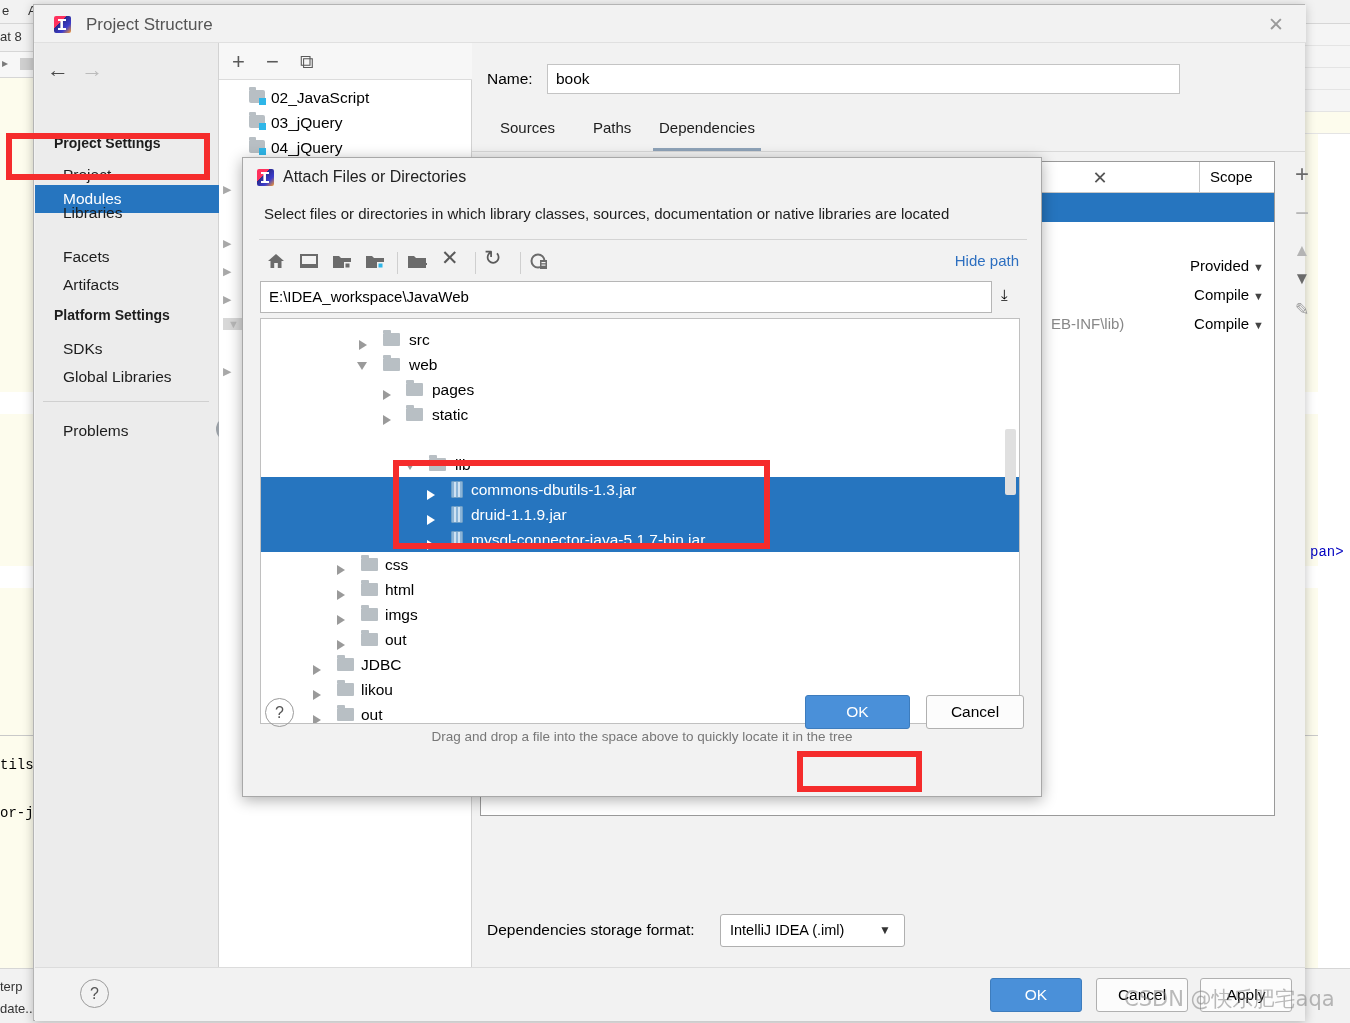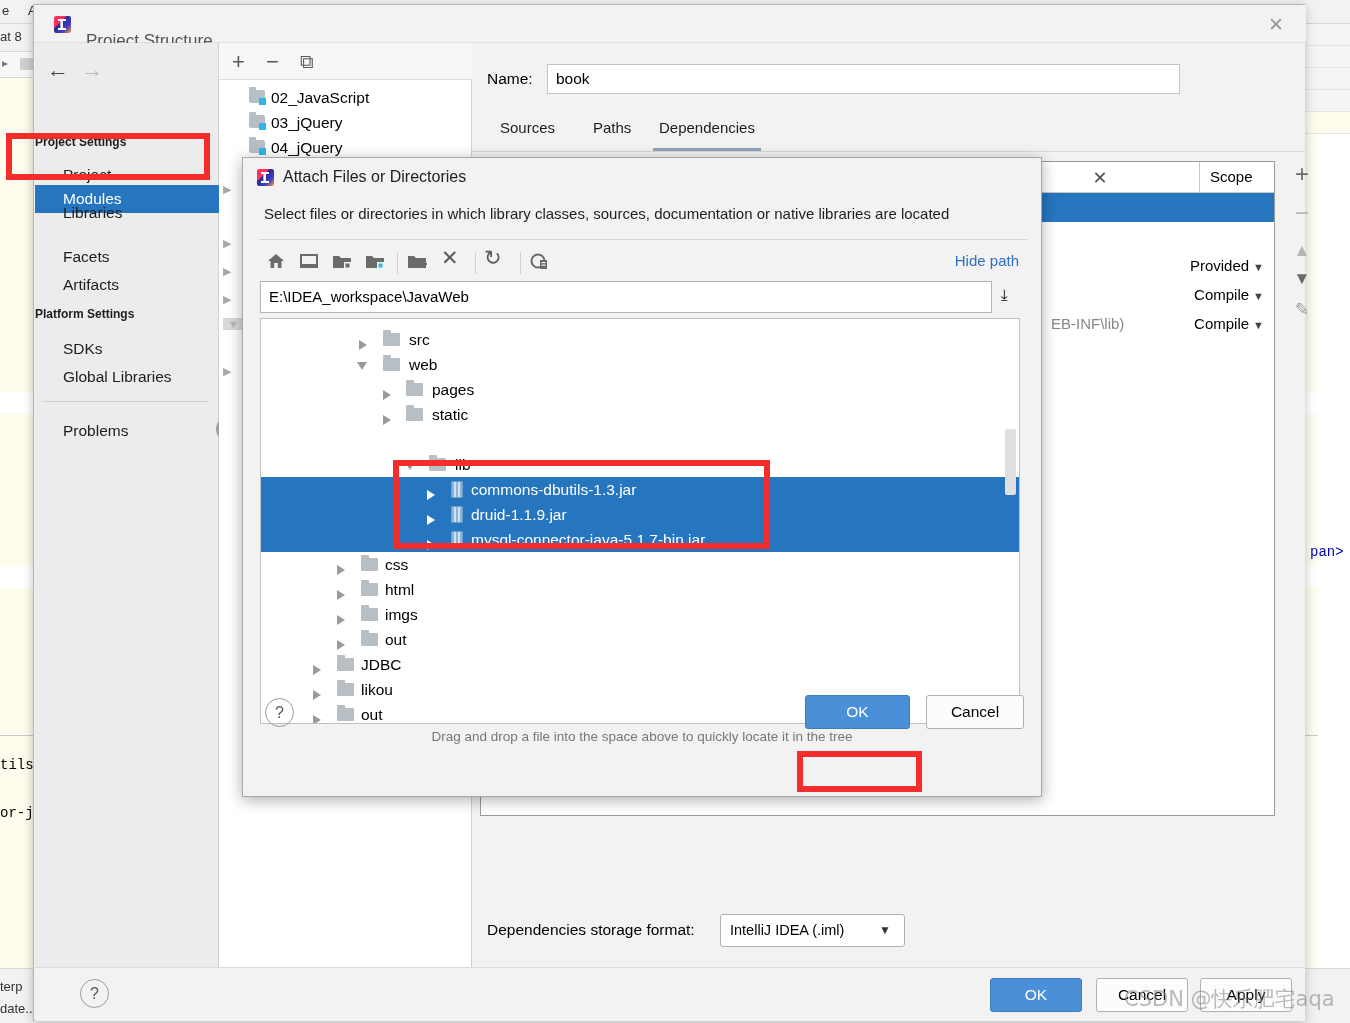--- a/index.html
+++ b/index.html
@@ -68,37 +68,37 @@
   .jb-icon {
     width: 17px; height: 17px; border-radius: 2px;
     background: linear-gradient(135deg,#fe315d 0%,#fe315d 38%,#2b2b8f 38%,#3d3dcc 70%,#ff9d28 100%);
     position: relative; display:inline-block;
   }
   .jb-icon::after {
     content: ""; position: absolute; left: 4px; top: 3px; width: 8px; height: 11px;
     background: #fff; clip-path: polygon(0 0,100% 0,100% 18%,62% 18%,62% 82%,100% 82%,100% 100%,0 100%,0 82%,30% 82%,30% 18%,0 18%);
   }
   #ps-title .icon-wrap { position: absolute; left: 20px; top: 11px; }
-  #ps-title .label { position: absolute; left: 52px; top: 26px; font-size: 17px; color: #555; }
+  #ps-title .label { position: absolute; left: 52px; top: 10px; font-size: 17px; color: #555; }
   #ps-close {
     position: absolute; right: 12px; top: 8px; width: 36px; height: 24px;
     color: #9a9a9a; font-size: 19px; text-align:center; line-height: 24px; cursor: pointer;
   }
 
   
   #ps-sidebar {
     position: absolute; left: 1px; top: 38px; width: 184px; height: 934px;
     background: #ececec; border-right: 1px solid #d2d2d2;
   }
   #ps-navbtns { position: absolute; left: 8px; top: 14px; }
   #ps-navbtns span { display:inline-block; width: 30px; text-align:center; font-size: 22px; }
   .nav-back { color: #4a4a4a; cursor: pointer; }
   .nav-fwd { color: #bbbbbb; }
   .side-head {
-    position: absolute; left: 0; font-weight: bold; font-size: 12px; color:#1d1d1d;
+    position: absolute; left: 19px; font-weight: bold; font-size: 14px; color:#1d1d1d;
   }
   .side-item {
     position: absolute; left: 0; width: 184px; height: 28px;
     padding-left: 28px; font-size: 15.5px; color: #1d1d1d; line-height: 28px; cursor: pointer;
   }
   .side-item.selected { background: #2675bf; color: #ffffff; width: 203px; }
   .side-divider { position:absolute; left: 8px; width: 166px; height:1px; background:#d0d0d0; }
   #side-problems {
     position: absolute; left: 0; top: 374px; width: 184px; height: 28px;
     padding-left: 28px; font-size: 15.5px; color: #1d1d1d; line-height: 28px; cursor: pointer;

